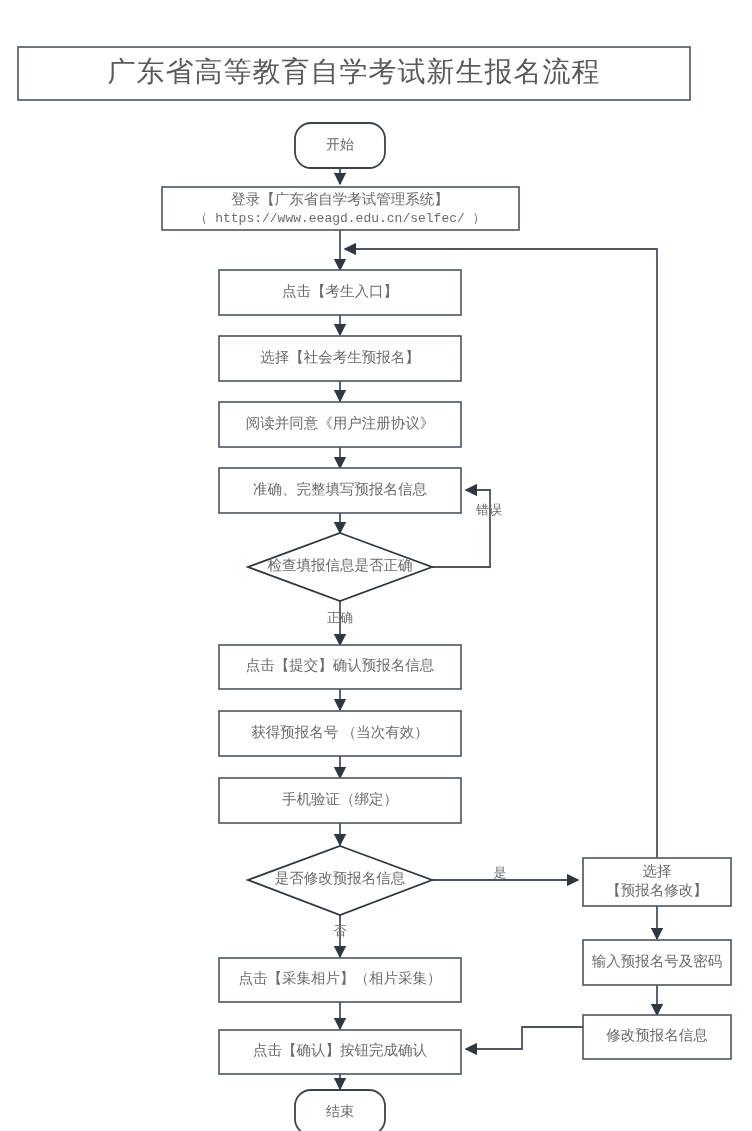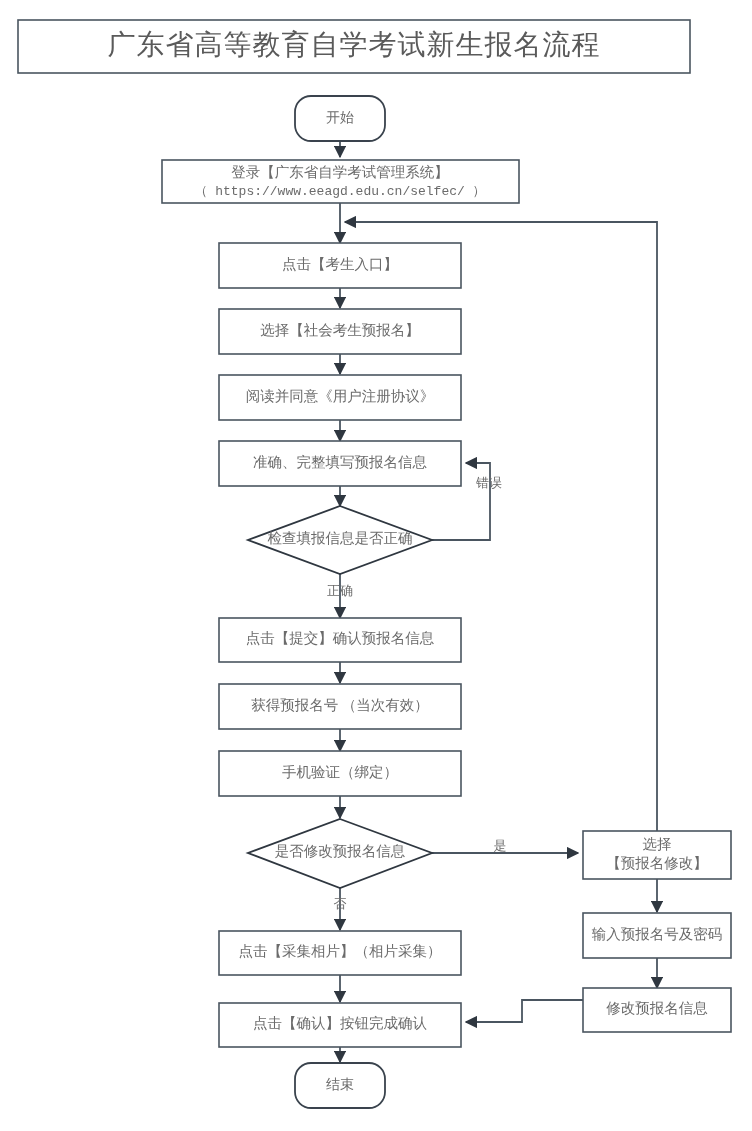--- a/index.html
+++ b/index.html
@@ -10,20 +10,21 @@
   body {
     width: 752px;
     height: 1131px;
     font-family: "Liberation Serif", "DejaVu Serif", serif;
     overflow: hidden;
   }
   #flow-root {
     position: relative;
     width: 752px;
     height: 875px;
+    margin-top: 27px;
   }
   svg#flowchart {
     display: block;
     width: 752px;
     height: 1131px;
   }
   .node-shape {
     fill: #ffffff;
     stroke: #4a5560;
     stroke-width: 1.6;

